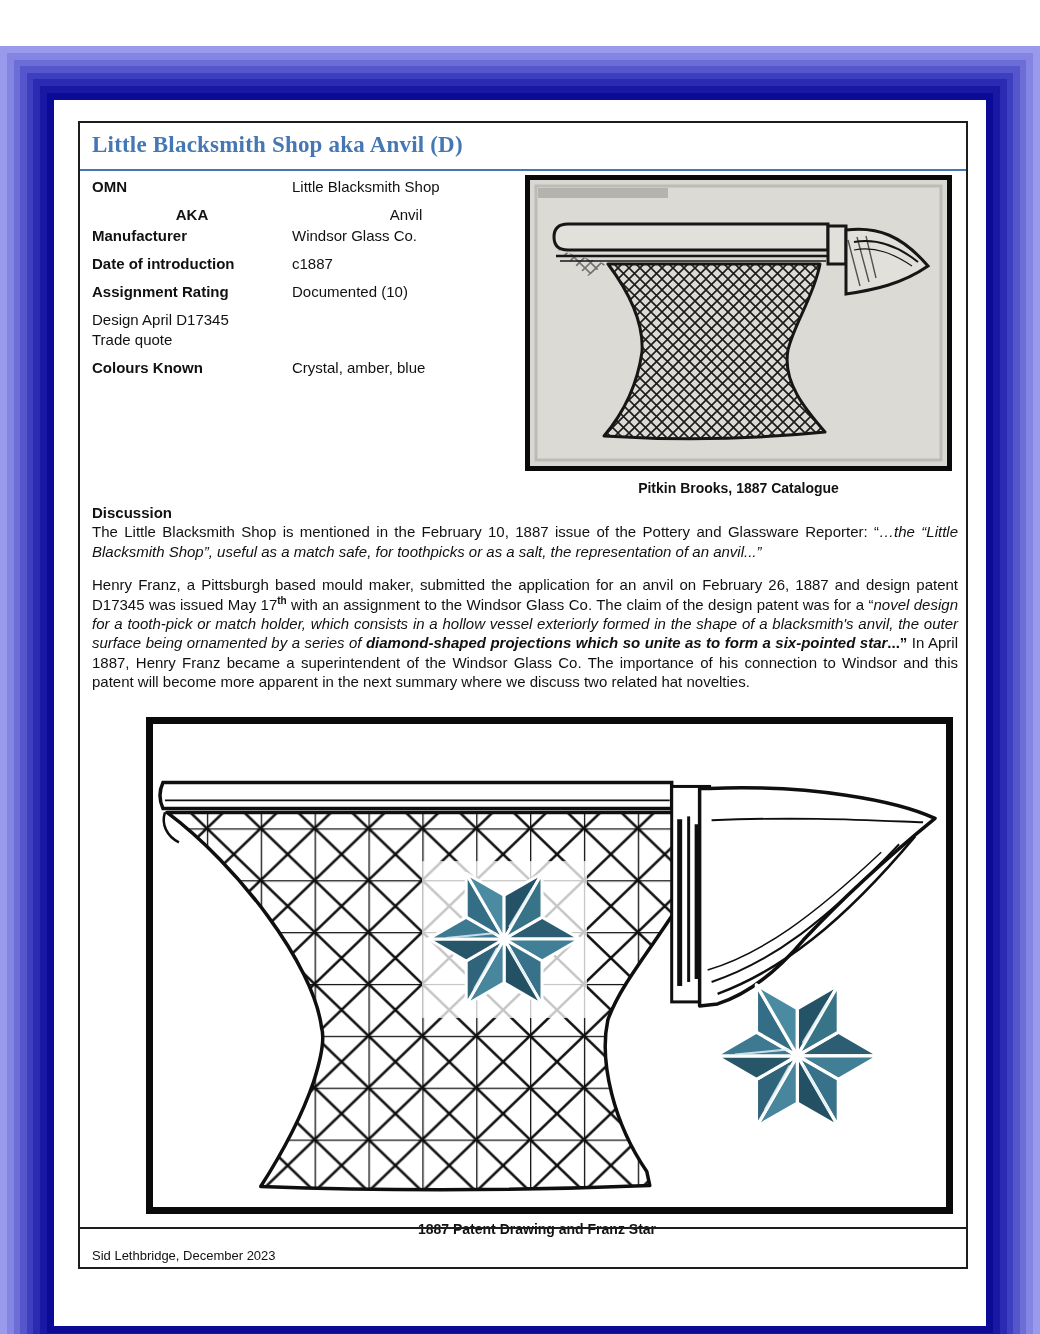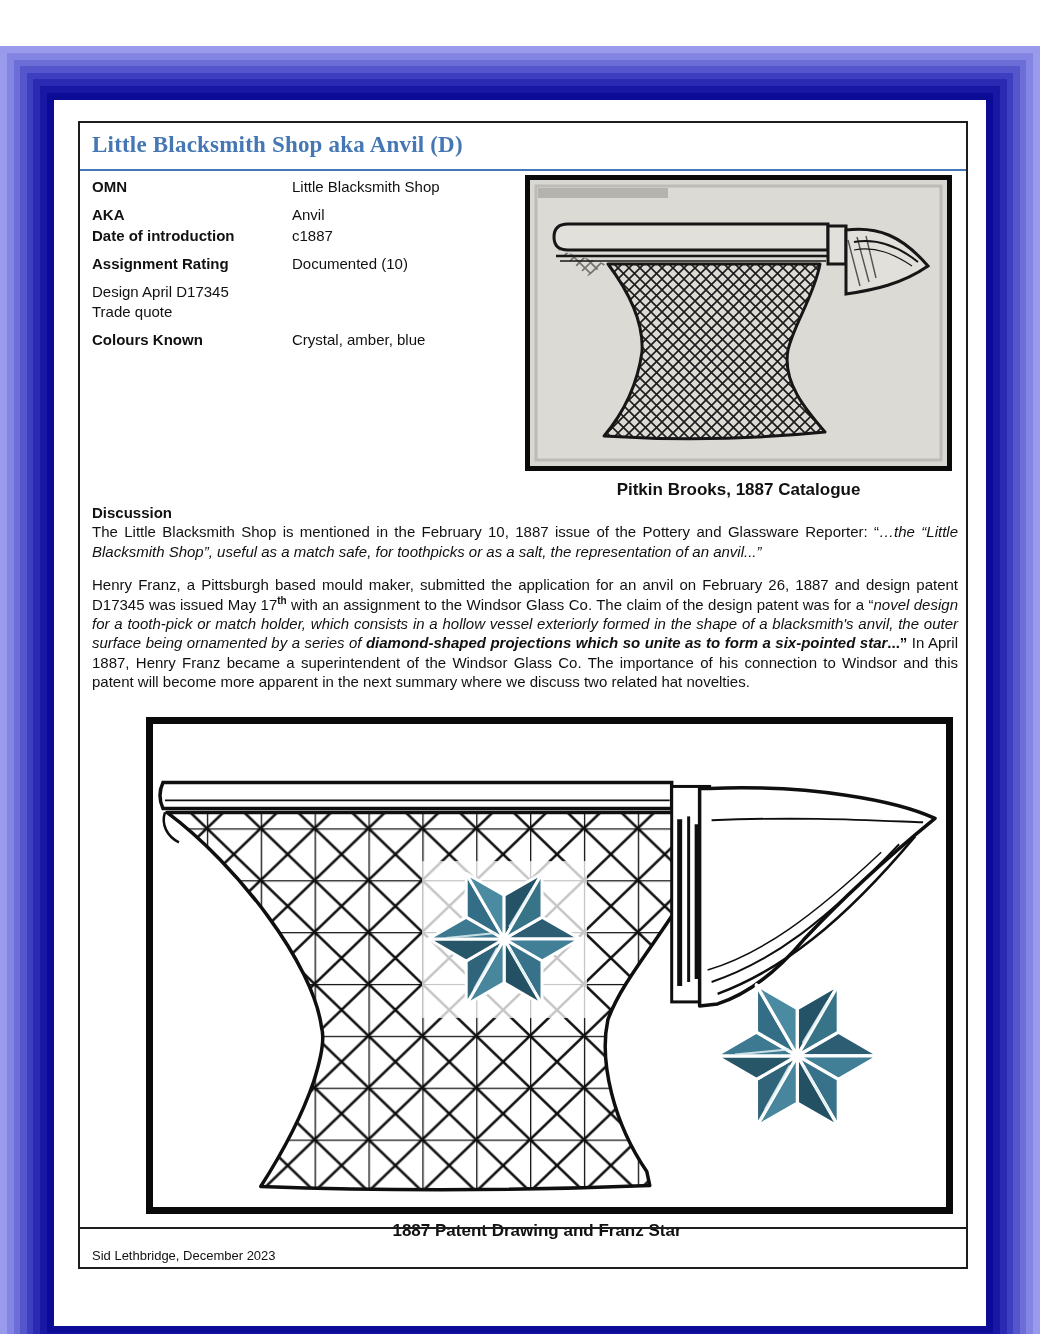--- a/index.html
+++ b/index.html
@@ -21,28 +21,28 @@
   #content-box{position:absolute;left:24px;top:21px;width:890px;height:1148px;
                border:2px solid #1d1d1d;background:#ffffff;}
   
   #title-row{position:absolute;left:0;top:0;width:100%;height:48px;
              border-bottom:2px solid #4577b4;padding:9px 12px 0 12px;}
   #page-title{font-family:"Liberation Serif",serif;font-weight:bold;
               font-size:23px;color:#4577b4;letter-spacing:0.2px;}
   
   #details{position:absolute;left:12px;top:54px;width:428px;font-size:15px;line-height:20px;}
   .drow{display:flex;margin-bottom:8px;}
-  .drow.tight{margin-bottom:1px;}
+  .drow.tight{margin-bottom:1px;text-align:center;}
   .dlabel{width:200px;font-weight:bold;flex:none;}
   .dvalue{flex:1;}
   .dvalue .v2{display:block;}
   
   #catalog-fig{position:absolute;left:445px;top:52px;width:427px;text-align:center;}
   #catalog-img{width:427px;height:296px;border:5px solid #0a0a0a;background:#d9d7d2;display:block;}
-  .figcaption{font-weight:bold;font-size:17px;margin-top:9px;color:#111;}
+  .figcaption{font-weight:bold;font-size:14px;margin-top:9px;color:#111;}
   
   #discussion{position:absolute;left:12px;top:380px;width:866px;font-size:15px;line-height:19.4px;}
   #discussion-heading{font-weight:bold;margin-bottom:0px;}
   .para{text-align:justify;margin:0 0 14px 0;}
   .r-it{font-style:italic;}
   .r-bui{font-weight:bold;font-style:italic;}
   .r-bi{font-weight:bold;}
   sup{font-size:10px;line-height:0;font-weight:bold;}
   
   #patent-fig{position:absolute;left:0;top:594px;width:100%;text-align:center;padding-left:28px;}
@@ -66,20 +66,24 @@
       </div>
 
       <div id="details">
         <div class="drow">
           <span class="dlabel">OMN</span>
           <span class="dvalue">Little Blacksmith Shop</span>
         </div>
         <div class="drow tight">
           <span class="dlabel">AKA</span>
           <span class="dvalue">Anvil</span>
+        </div>
+        <div class="drow">
+          <span class="dlabel">Manufacturer</span>
+          <span class="dvalue">Windsor Glass Co.</span>
         </div>
         <div class="drow">
           <span class="dlabel">Date of introduction</span>
           <span class="dvalue">c1887</span>
         </div>
         <div class="drow">
           <span class="dlabel">Assignment Rating</span>
           <span class="dvalue">Documented (10)</span>
         </div>
         <div class="drow">

